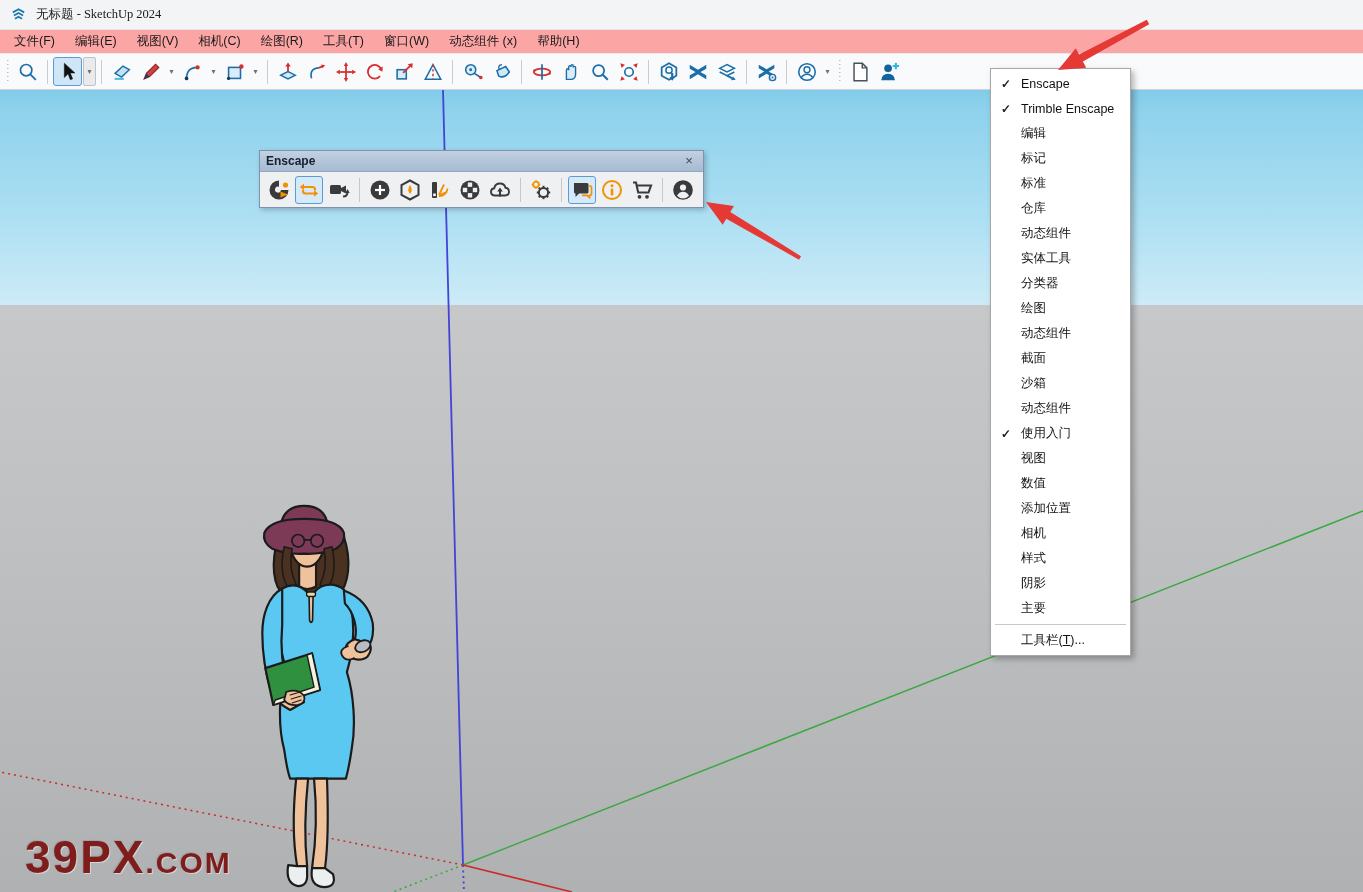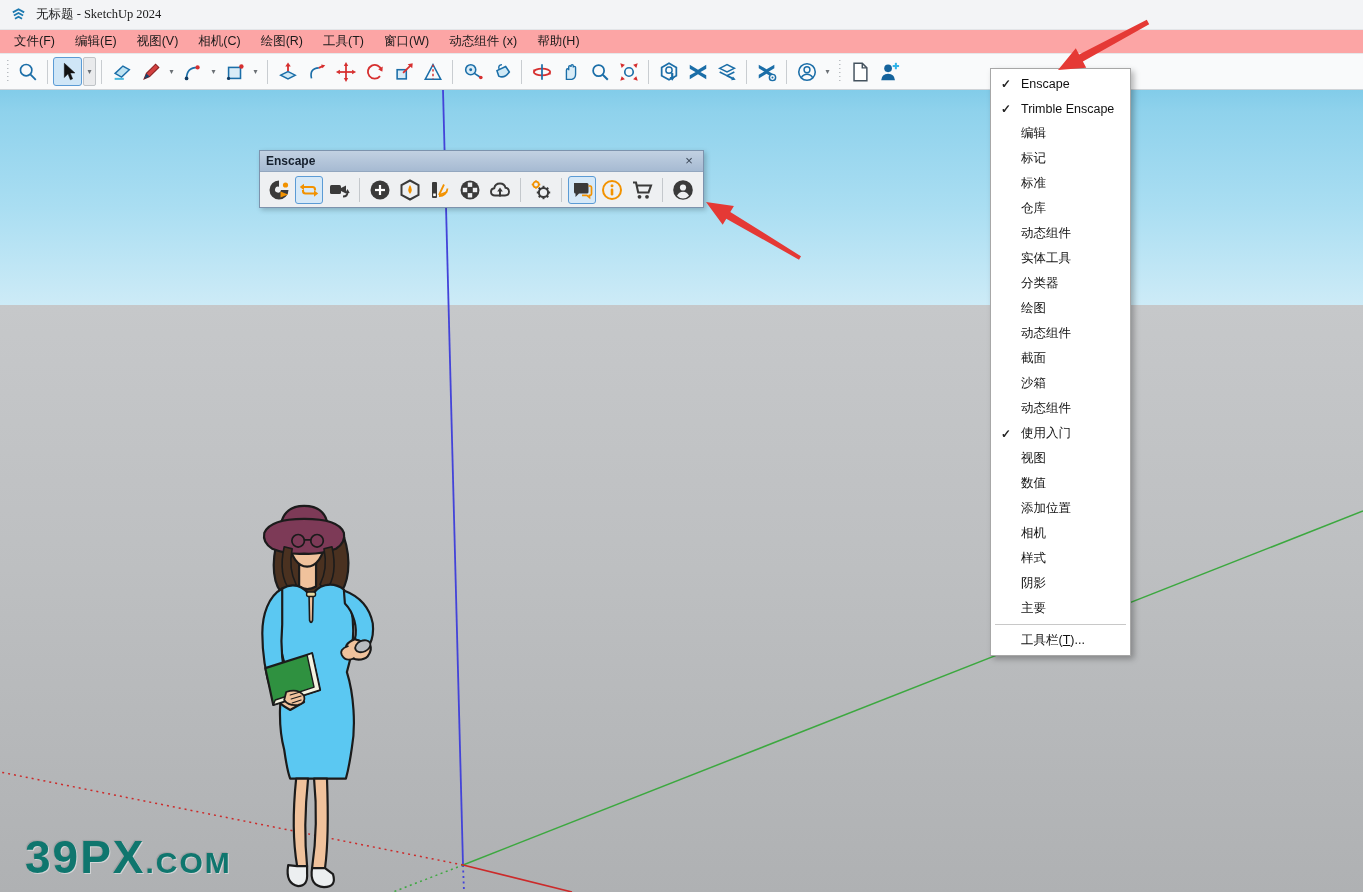--- a/index.html
+++ b/index.html
@@ -38,21 +38,21 @@
     font-size:8px;color:#6b7075;flex:0 0 auto;}
   .tb-drop.boxed{background:#e9eaec;border:1px solid #bfc3c7;box-sizing:border-box;height:29px;border-radius:2px;margin-left:1px;}
   
   .canvas{position:absolute;left:0;top:90px;width:1363px;height:802px;z-index:1;}
   .sky{position:absolute;left:0;top:0;width:1363px;height:215px;
     background:linear-gradient(180deg,#82cce9 0%,#8fd2ec 10%,#aadef2 55%,#cdebf7 100%);}
   .ground{position:absolute;left:0;top:215px;width:1363px;height:587px;
     background:linear-gradient(180deg,#c6c8ca 0%,#bdbfc1 45%,#afb1b3 100%);}
   .axes{position:absolute;left:0;top:0;pointer-events:none;}
   .person{position:absolute;left:240px;top:407px;width:170px;height:398px;pointer-events:none;}
-  .watermark{position:absolute;left:25px;top:740px;color:#0f766e;
+  .watermark{position:absolute;left:25px;top:740px;color:#7f1d1d;
     text-shadow:1px 1px 0 rgba(255,255,255,.45), -1px -1px 1px rgba(0,0,0,.10);
     font-weight:bold;letter-spacing:2px;user-select:none;}
   .watermark .wm-main{font-size:46px;}
   .watermark .wm-suffix{font-size:30px;}
   
   .enscape{
     position:absolute;left:259px;top:150px;width:443px;z-index:5;
     border:1px solid #7d93ad;background:#eef0f2;box-shadow:2px 2px 5px rgba(0,0,0,.22);
   }
   .enscape .e-title{

